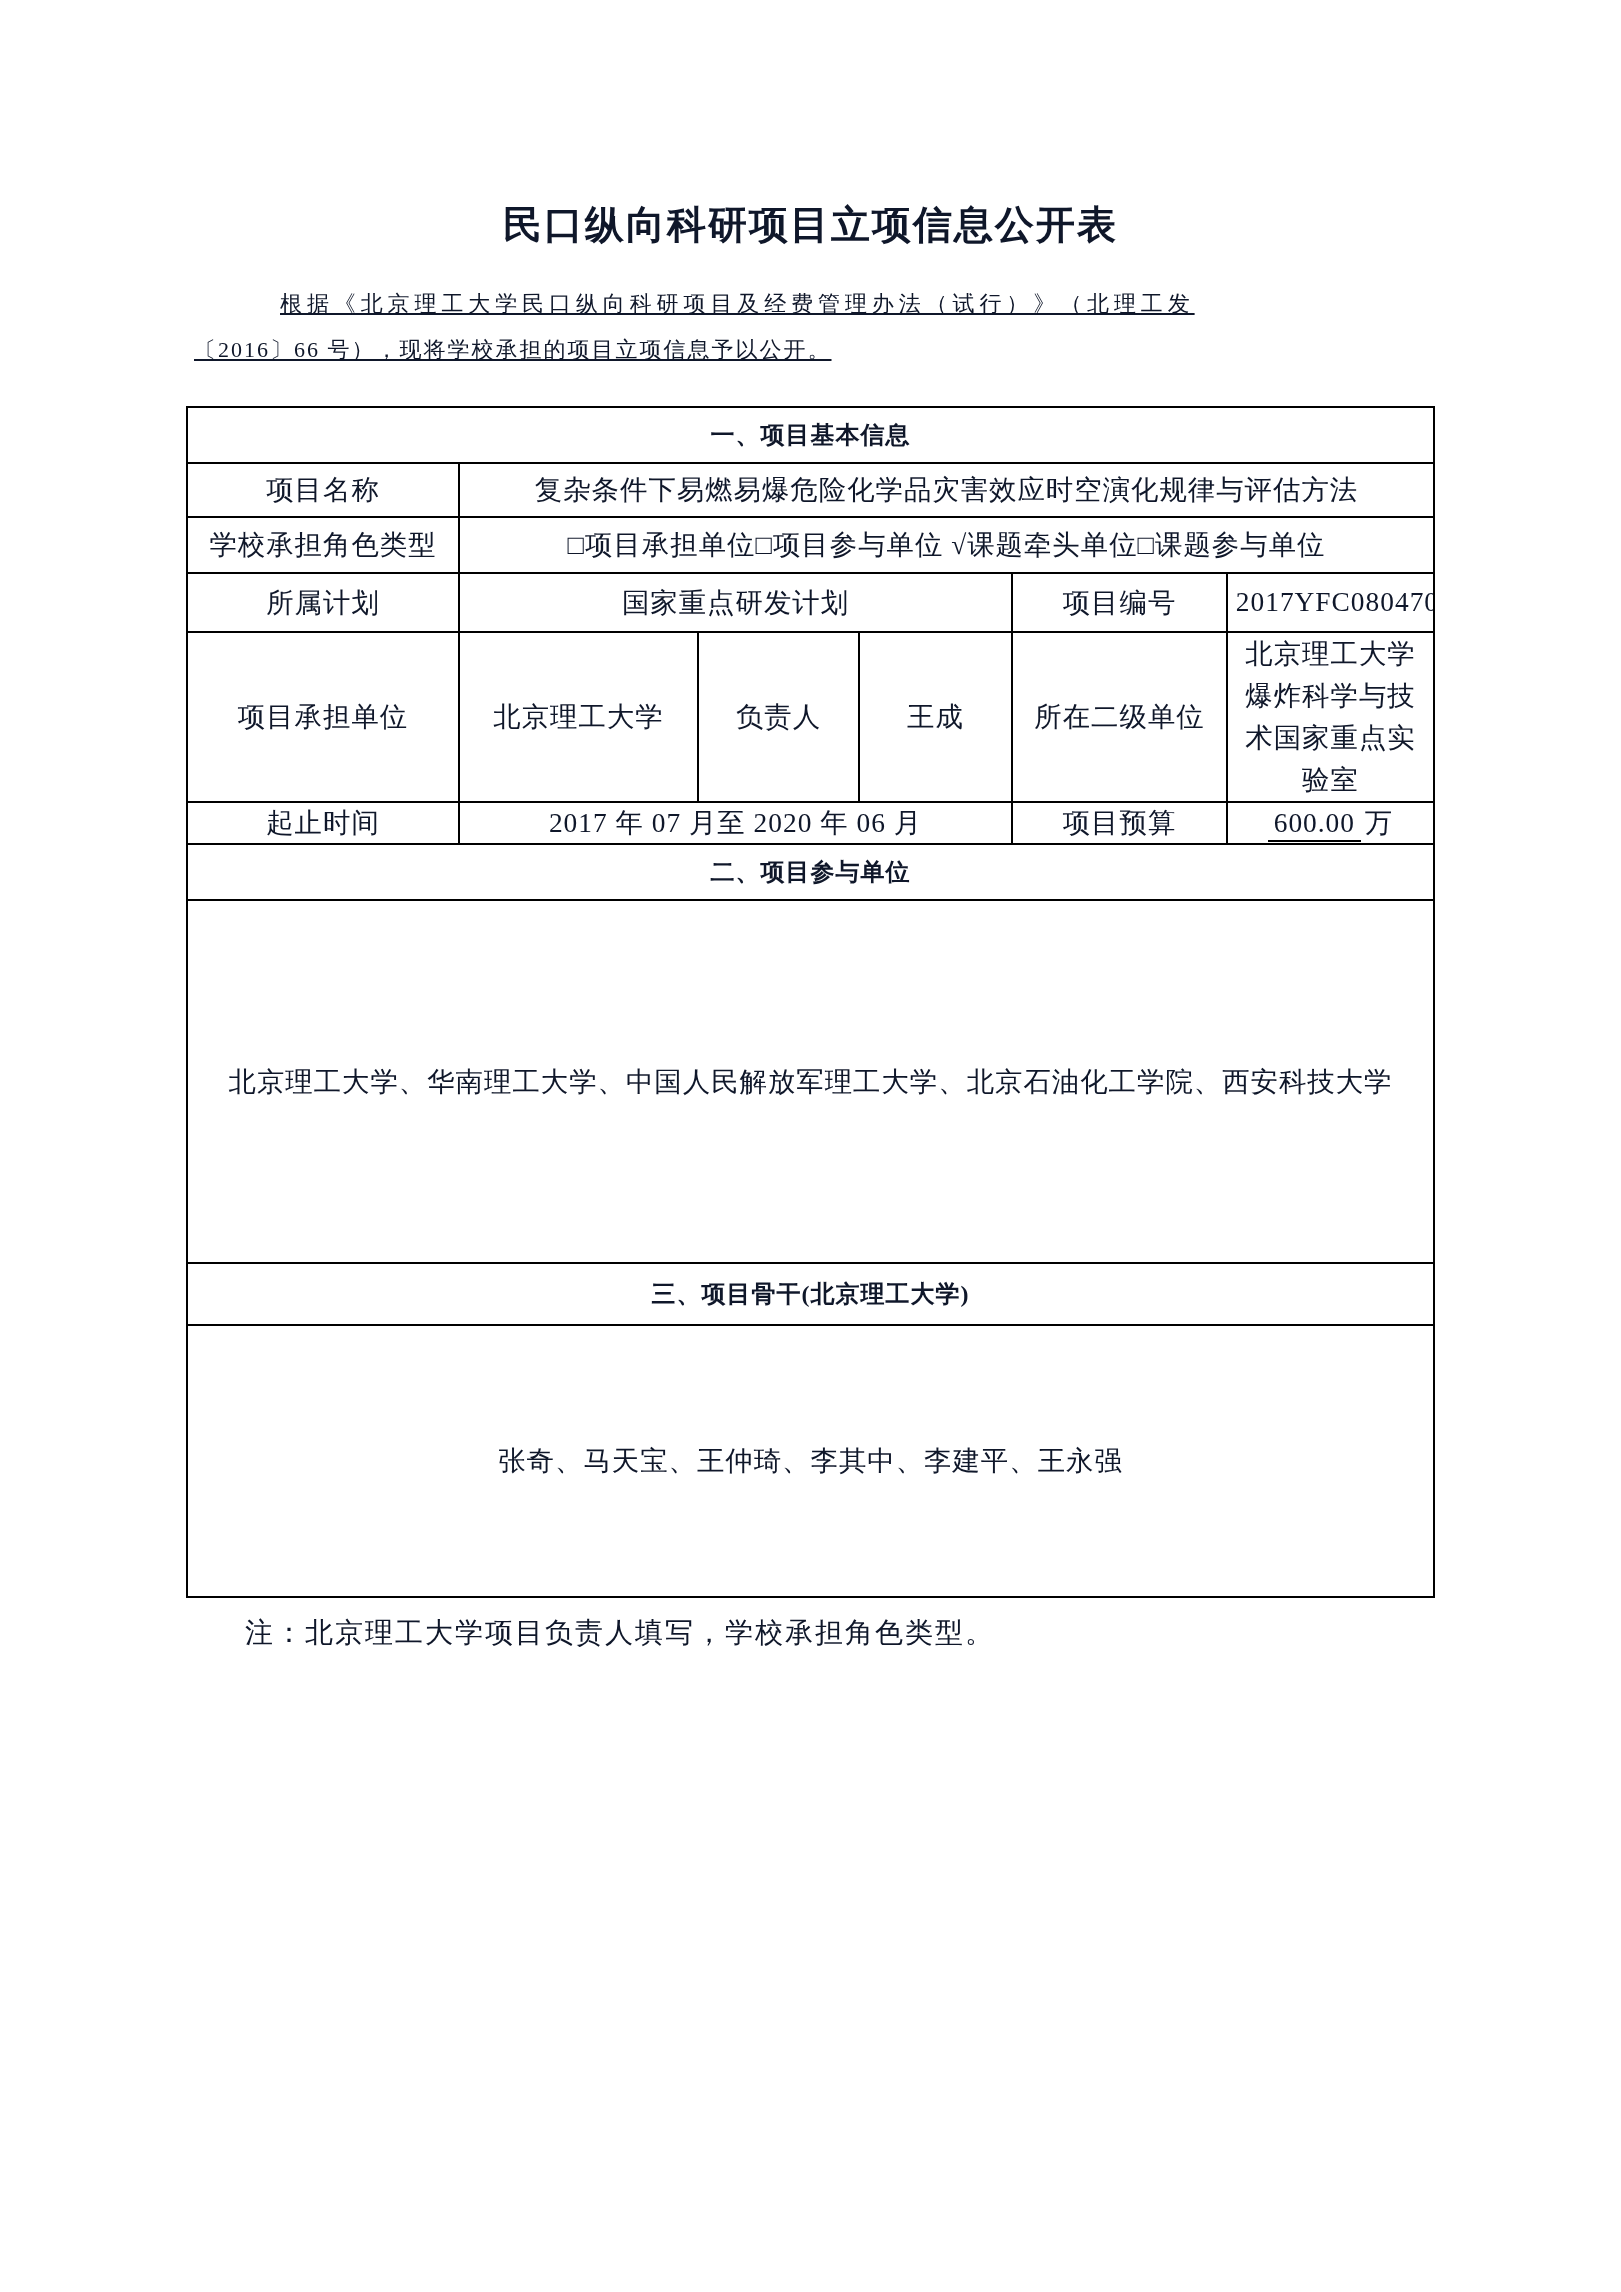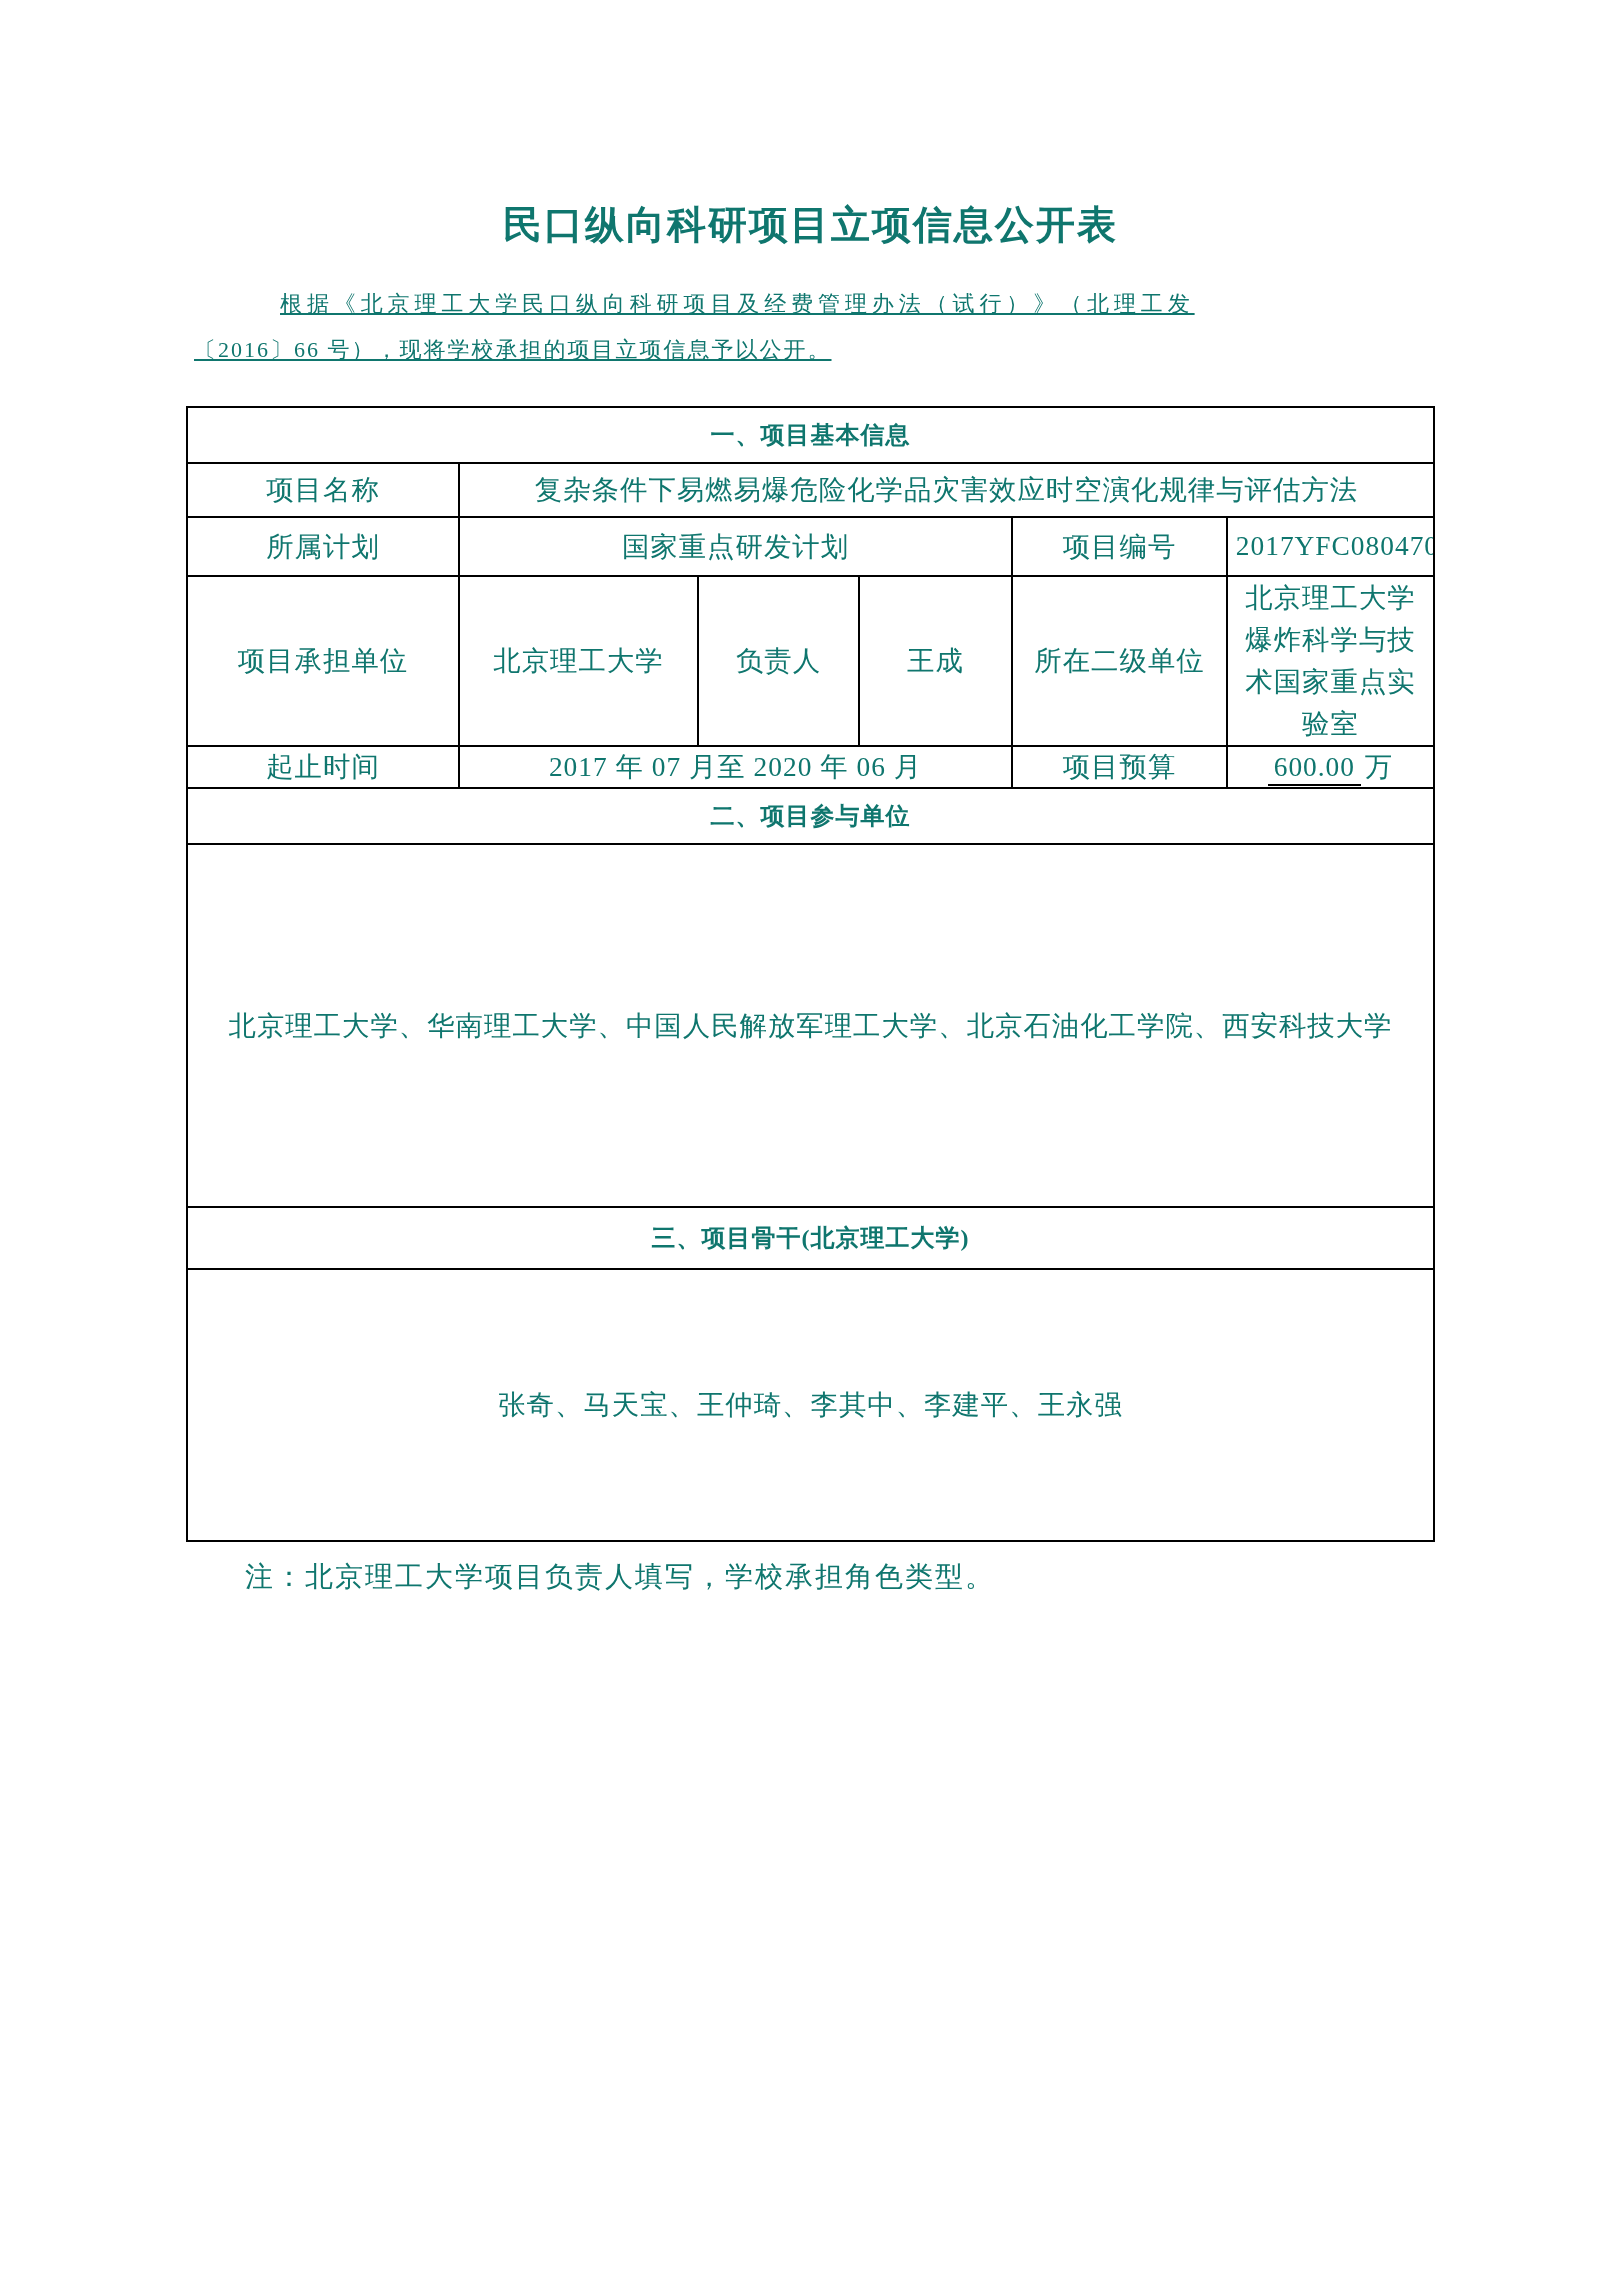--- a/index.html
+++ b/index.html
@@ -5,21 +5,21 @@
   html, body {
     margin: 0;
     padding: 0;
     background: #ffffff;
   }
   .page {
     position: relative;
     width: 1621px;
     height: 2293px;
     background: #ffffff;
-    color: #0f766e;
+    color: #0f172a;
     font-family: "Liberation Serif", "DejaVu Serif", serif;
     overflow: hidden;
   }
   .doc-title {
     margin: 0;
     padding-top: 201px;
     text-align: center;
     font-size: 39px;
     line-height: 47px;
     font-weight: bold;
@@ -121,20 +121,24 @@
     <tbody>
         <tr style="height:56px">
       <td colspan="6" class="section-cell">一、项目基本信息</td>
     </tr>
 
     <tr style="height:54px">
       <td>项目名称</td>
       <td colspan="5">复杂条件下易燃易爆危险化学品灾害效应时空演化规律与评估方法</td>
     </tr>
 
+    <tr style="height:56px">
+      <td>学校承担角色类型</td>
+      <td colspan="5">□项目承担单位□项目参与单位 √课题牵头单位□课题参与单位</td>
+    </tr>
 
     <tr style="height:59px" class="thick-bottom">
       <td>所属计划</td>
       <td colspan="3">国家重点研发计划</td>
       <td>项目编号</td>
       <td>2017YFC0804702</td>
     </tr>
 
     <tr style="height:170px">
       <td>项目承担单位</td>

